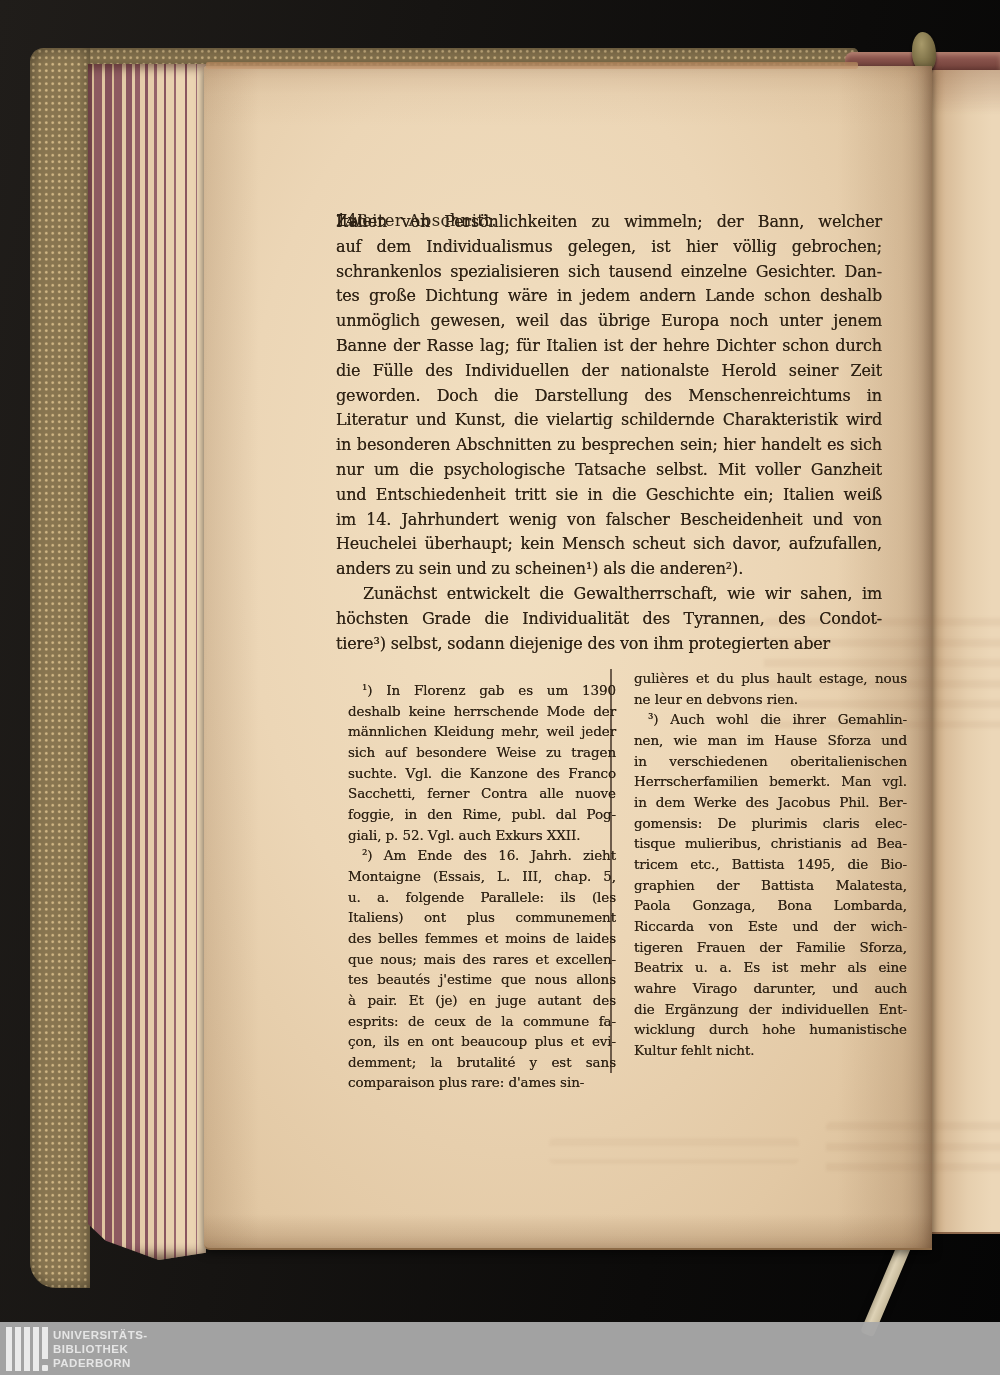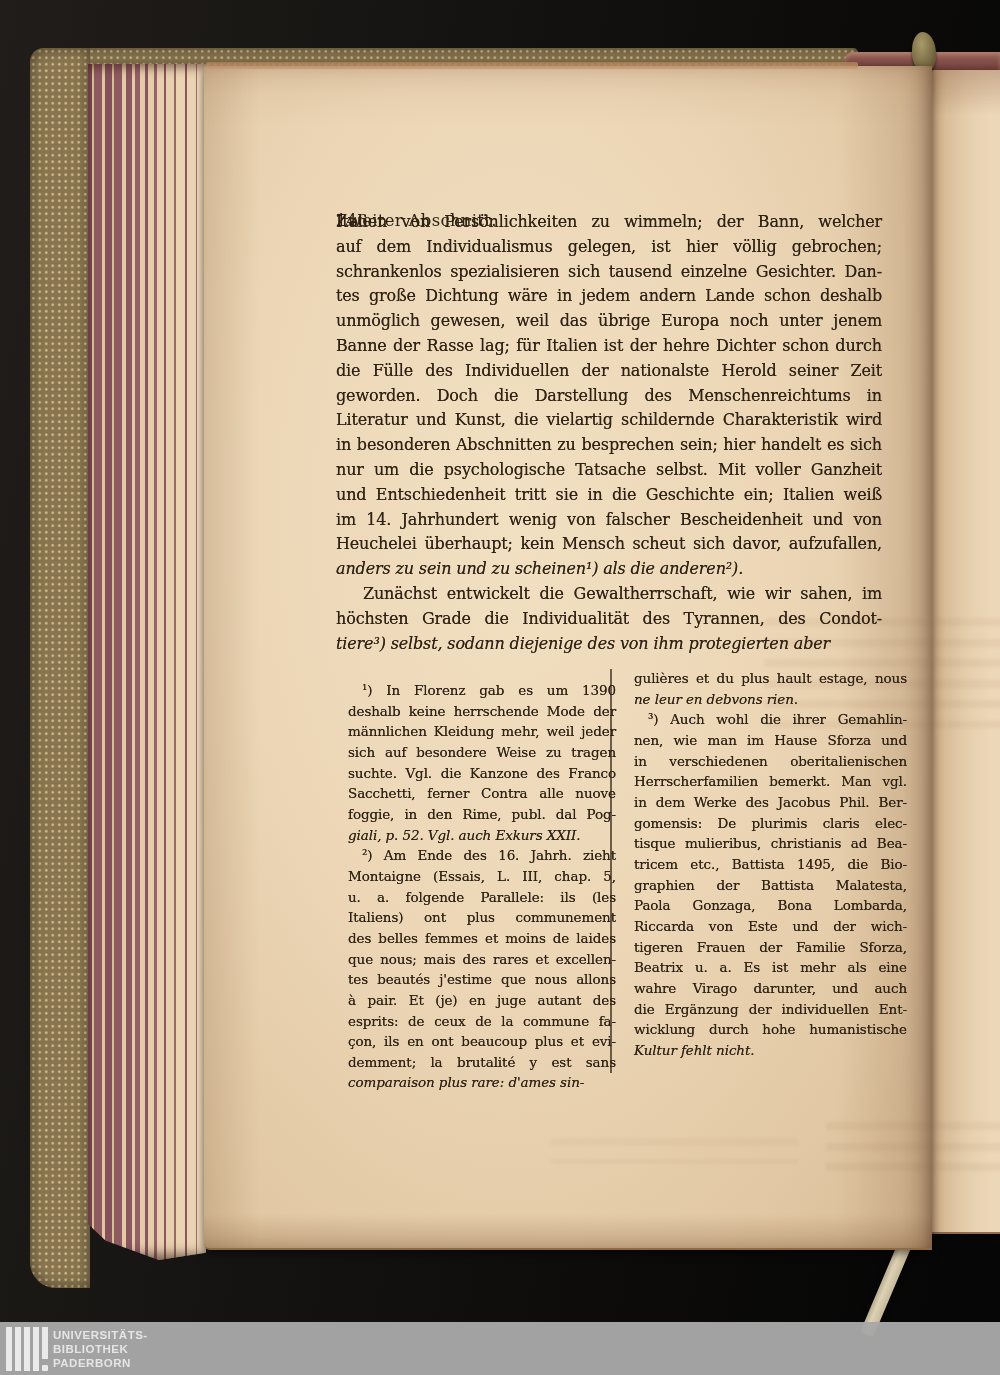--- a/index.html
+++ b/index.html
@@ -73,21 +73,21 @@
   .pages-top-edge{
     position:absolute;z-index:5;left:206px;top:62px;width:652px;height:7px;
     background:linear-gradient(180deg,#a97e55,#c79d77);opacity:.85;border-radius:2px;
   }
   
   .content{position:absolute;inset:0;color:var(--ink);z-index:6;}
   .content .tline{
     text-align:justify;text-align-last:justify;
     text-shadow:0 0 .5px rgba(42,31,19,.75);
   }
-  .content .tline.lastline{text-align-last:left;font-style:italic;}
+  .content .tline.lastline{text-align-last:left;}
   .para.indent .tline.firstline{text-indent:27px;}
   .fn .para.indent .tline.firstline{text-indent:14px;}
   .pagehead{position:absolute;left:132px;top:106px;width:546px;font-size:16.5px;margin-top:39px;}
   .pagenum{position:absolute;left:0;top:0;}
   .headtitle{letter-spacing:.3px;}
   .bodytext{position:absolute;left:132px;top:144px;width:546px;font-size:16px;letter-spacing:-0.15px;}
   .bodytext .tline{line-height:24.8px;}
   .fn{position:absolute;top:602px;font-size:13.5px;letter-spacing:-0.1px;}
   .fn .tline{line-height:20.65px;}
   .fn-left{left:144px;width:268px;margin-top:12px;}

